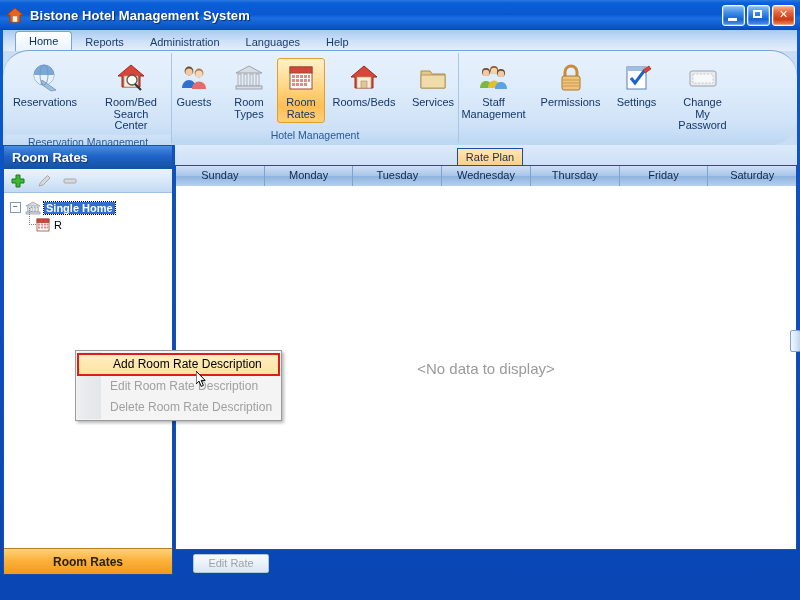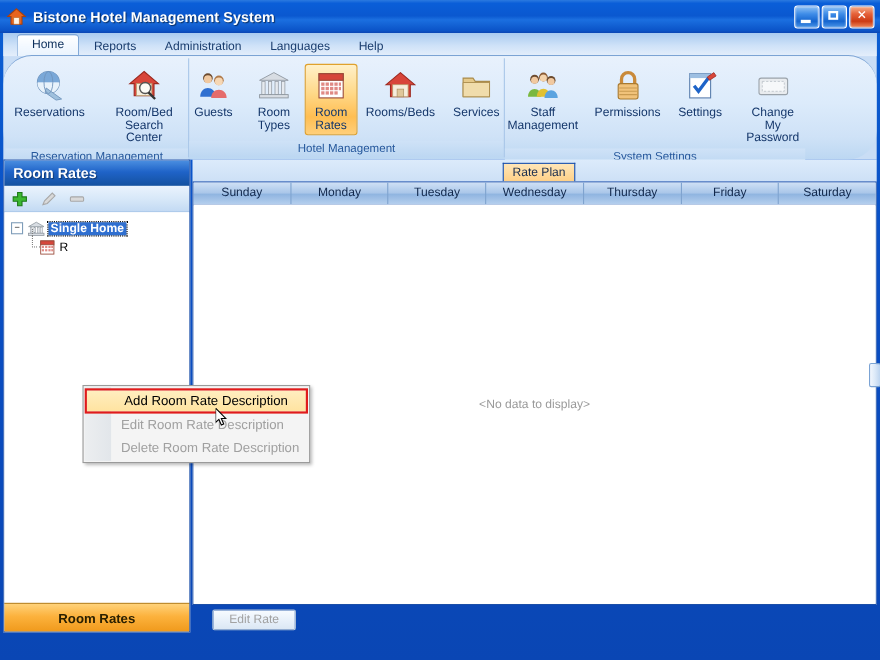--- a/index.html
+++ b/index.html
@@ -171,21 +171,21 @@
     border-bottom:1px solid #1b4fa8;
   }
   .gh{
     flex:1;text-align:center;font-size:11px;color:#10274b;line-height:19px;
     border-right:1px solid #7fa3cf;box-sizing:border-box;
   }
   .gh:last-child{border-right:none;}
   .gridbody{position:absolute;left:0;right:0;top:20px;bottom:0;background:#fff;}
   .nodata{
     position:absolute;left:0;right:0;top:50%;transform:translateY(-50%);
-    text-align:center;color:#9a9a9a;font-size:11px;
+    text-align:center;color:#9a9a9a;font-size:15px;
   }
   .vscroll{
     position:absolute;right:-4px;top:185px;width:11px;height:22px;
     background:linear-gradient(90deg,#f2f7fd 0%,#dce9f8 50%,#bdd4ef 100%);
     border:1px solid #7ba3d4;border-radius:2px;box-sizing:border-box;
   }
   .bottombar{
     position:absolute;left:0;top:407px;width:622px;height:23px;
   }
   .editbtn{
@@ -414,21 +414,20 @@
             <span class="ico">
               <svg width="32" height="32" viewBox="0 0 32 32">
                 <rect x="3" y="9" width="26" height="15" rx="2" fill="#e9ecef" stroke="#9aa2aa" stroke-width="1"></rect>
                 <rect x="6" y="12" width="20" height="9" fill="#f6f8fa" stroke="#b6bdc4" stroke-width=".7" stroke-dasharray="2 1.5"></rect>
               </svg>
             </span>
             <span class="lbl">Change My
 Password</span>
           </div>
         </div>
-        <div class="glabel">System Settings</div>
       </div>
 
     </div>
   </div>
 
   <div class="body">
 
     <div class="leftpanel">
       <div class="lp-header">Room Rates</div>
 

